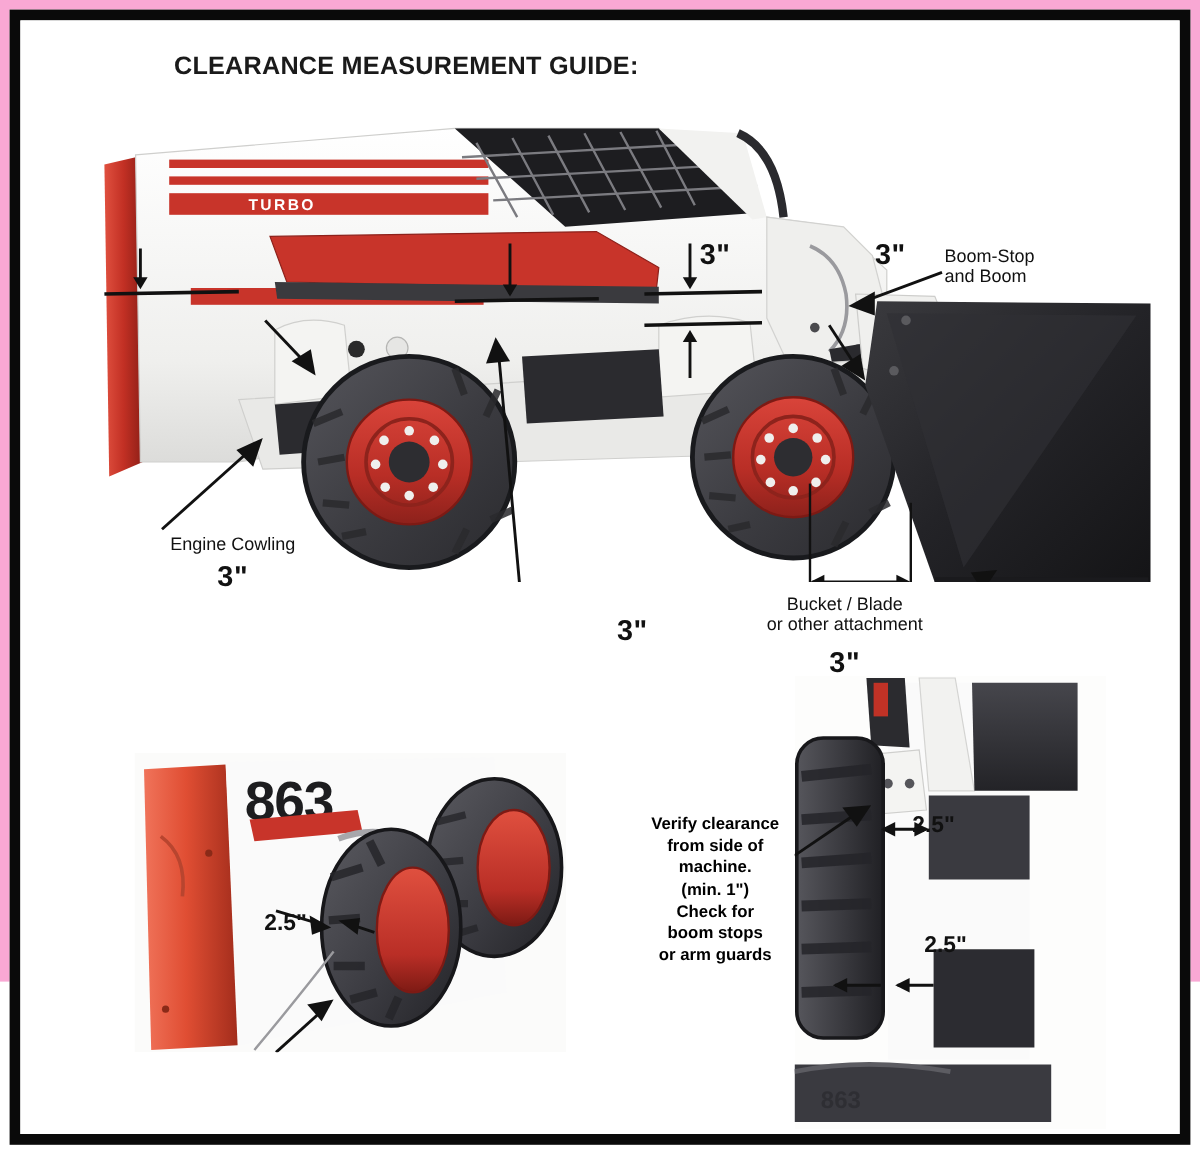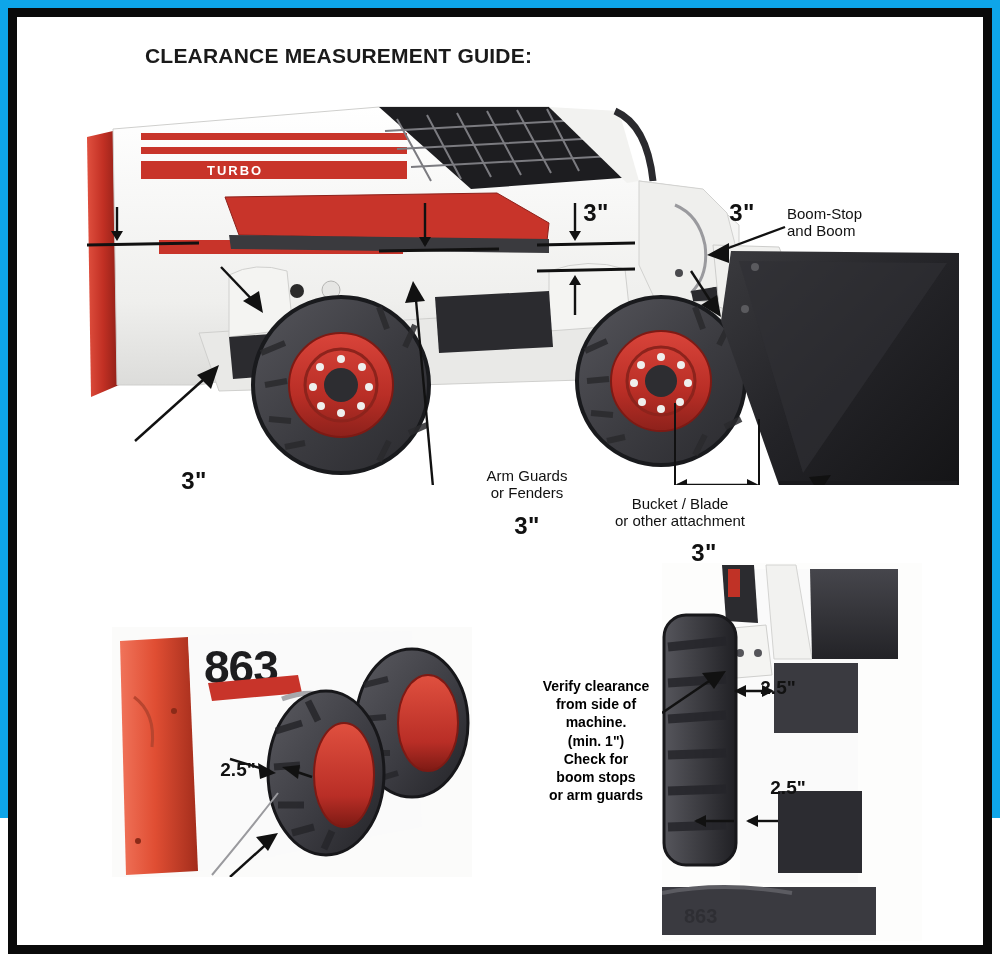--- a/index.html
+++ b/index.html
@@ -1,19 +1,19 @@
 <!DOCTYPE html>
 <html><head>
 <meta charset="utf-8">
 <style>
   html,body{margin:0;padding:0;background:#ffffff;}
   body{width:1000px;height:962px;overflow:hidden;
        font-family:"Liberation Sans", sans-serif;}
 
-  .page{position:relative;width:1000px;height:818px;background:#0ea5e9;box-sizing:border-box;}
+  .page{position:relative;width:1000px;height:818px;background:#f9a8d4;box-sizing:border-box;}
 
   
   .frame{position:absolute;left:8px;top:8px;width:984px;height:946px;
          border:9px solid #0a0a0a;box-sizing:border-box;background:#ffffff;}
   .frame-inner{position:absolute;inset:0;background:#ffffff;}
 
   .title{position:absolute;left:128px;top:27px;font-size:21px;font-weight:bold;
          letter-spacing:.2px;color:#1a1a1a;
          font-family:"Liberation Sans", sans-serif;}
 
@@ -207,27 +207,26 @@
          <path d="M668 394 L680 400 L668 406 Z" fill="#111" stroke="none"></path>
        </g>
 
        <g>
          <path d="M706 424 L746 396" class="ar"></path>
          <path d="M752 390 L730 392 L740 408 Z" fill="#111"></path>
        </g>
      </svg>
    </div>
 
+   <div class="lbl lbl-name" style="left:62px;top:428px;width:230px;">Engine Cowling</div>
    <div class="lbl dim" style="left:62px;top:450px;width:230px;">3"</div>
 
-   <div class="lbl lbl-name" style="left:420px;top:450px;width:180px;">Arm Guards
-or Fenders</div>
    <div class="lbl dim" style="left:420px;top:495px;width:180px;">3"</div>
 
-   <div class="lbl lbl-name" style="left:554px;top:478px;width:218px;">Bucket / Blade
+   <div class="lbl lbl-name" style="left:578px;top:478px;width:218px;">Bucket / Blade
 or other attachment</div>
    <div class="lbl dim" style="left:578px;top:522px;width:218px;">3"</div>
 
    <div class="lbl lbl-name" style="left:770px;top:188px;width:170px;text-align:left;">Boom-Stop
 and Boom</div>
    <div class="lbl dim" style="left:702px;top:182px;width:46px;">3"</div>
 
    <div class="lbl dim" style="left:556px;top:182px;width:46px;">3"</div>
 
    <div class="photo" style="left:95px;top:610px;width:360px;height:250px;">

